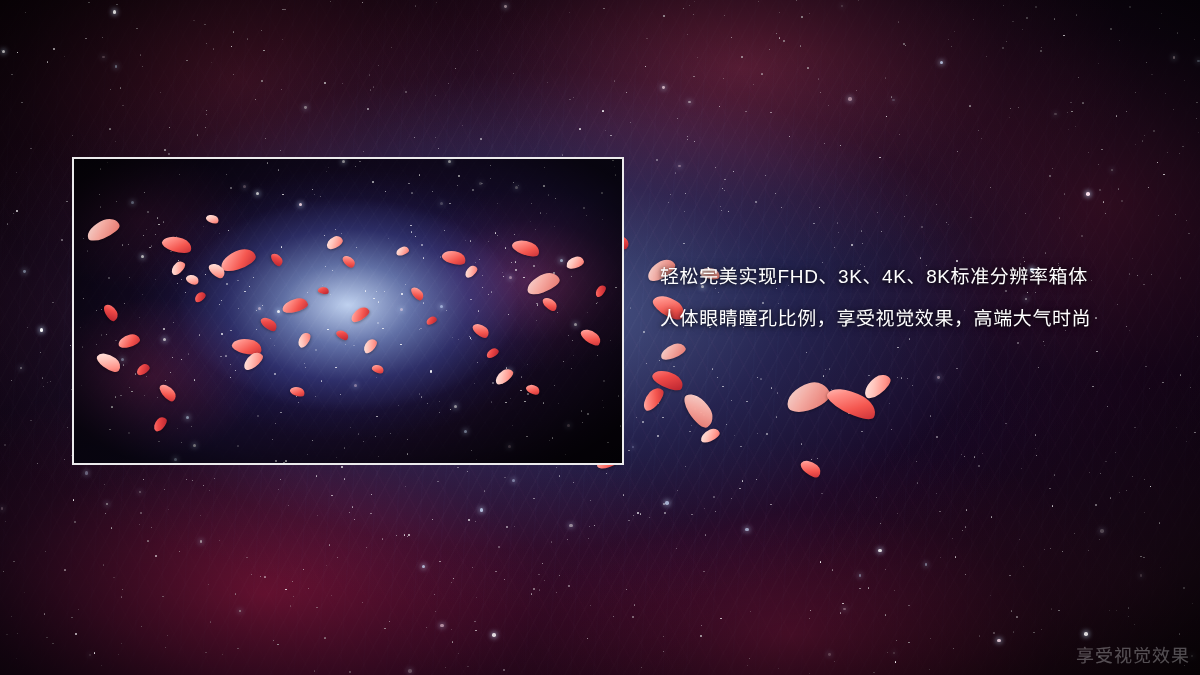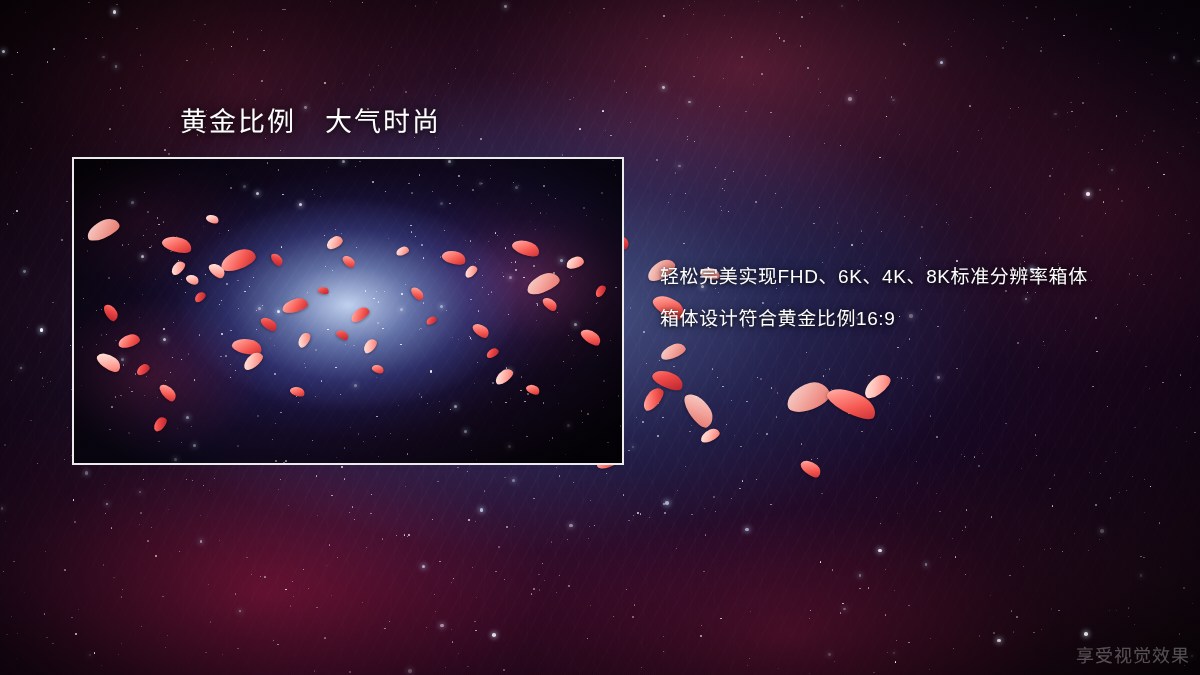--- a/index.html
+++ b/index.html
@@ -1162,21 +1162,20 @@
       <div class="petal soft" style="left: 680px; top: 400px; width: 38px; height: 20px; transform: rotate(58deg);"></div>
       <div class="petal pale" style="left: 700px; top: 430px; width: 20px; height: 11px; transform: rotate(-24deg);"></div>
       <div class="petal soft" style="left: 786px; top: 384px; width: 44px; height: 26px; transform: rotate(-16deg);"></div>
       <div class="petal" style="left: 800px; top: 462px; width: 22px; height: 13px; transform: rotate(40deg);"></div>
       <div class="petal" style="left: 826px; top: 392px; width: 52px; height: 22px; transform: rotate(28deg);"></div>
       <div class="petal pale" style="left: 862px; top: 378px; width: 30px; height: 16px; transform: rotate(-36deg);"></div>
       <div class="petal deep" style="left: 612px; top: 236px; width: 18px; height: 11px; transform: rotate(44deg);"></div>
       <div class="petal" style="left: 596px; top: 454px; width: 26px; height: 13px; transform: rotate(-18deg);"></div>
     </div>
 
-  <div class="slide-title">黄金比例　大气时尚</div>
 
   <div class="panel">
     <div class="panel-inner"></div>
     <div class="panel-wisps"></div>
     <div class="starfield" id="panel-stars">
         <div class="star glow" style="width: 3px; height: 3px; left: 12.277%; top: 31.497%; opacity: 0.87; background: rgb(255, 255, 255);"></div>
         <div class="star" style="width: 1.28px; height: 1.28px; left: 57.598%; top: 90.208%; opacity: 0.49;"></div>
         <div class="star" style="width: 1.1px; height: 1.1px; left: 28.528%; top: 67.38%; opacity: 0.49;"></div>
         <div class="star" style="width: 1.29px; height: 1.29px; left: 96.598%; top: 72.849%; opacity: 0.31;"></div>
         <div class="star" style="width: 0.98px; height: 0.98px; left: 91%; top: 64.577%; opacity: 0.35;"></div>
@@ -1548,19 +1547,19 @@
         <div class="petal" style="left: 468px; top: 140px; width: 16px; height: 10px; transform: rotate(46deg);"></div>
         <div class="petal pale" style="left: 420px; top: 212px; width: 20px; height: 11px; transform: rotate(-34deg);"></div>
         <div class="petal" style="left: 452px; top: 226px; width: 14px; height: 9px; transform: rotate(30deg);"></div>
         <div class="petal pale" style="left: 492px; top: 98px; width: 18px; height: 11px; transform: rotate(-14deg);"></div>
         <div class="petal" style="left: 506px; top: 172px; width: 22px; height: 12px; transform: rotate(38deg);"></div>
         <div class="petal deep" style="left: 520px; top: 128px; width: 13px; height: 8px; transform: rotate(-48deg);"></div>
       </div>
   </div>
 
   <div class="body-block">
-    <div class="body-line">轻松完美实现FHD、6K、4K、8K标准分辨率箱体</div>
-    <div class="body-line">箱体设计符合黄金比例16:9</div>
+    <div class="body-line">轻松完美实现FHD、3K、4K、8K标准分辨率箱体</div>
+    <div class="body-line">人体眼睛瞳孔比例，享受视觉效果，高端大气时尚</div>
   </div>
 
   <div class="watermark">享受视觉效果</div>
 
 </div>
 
 </body></html>

